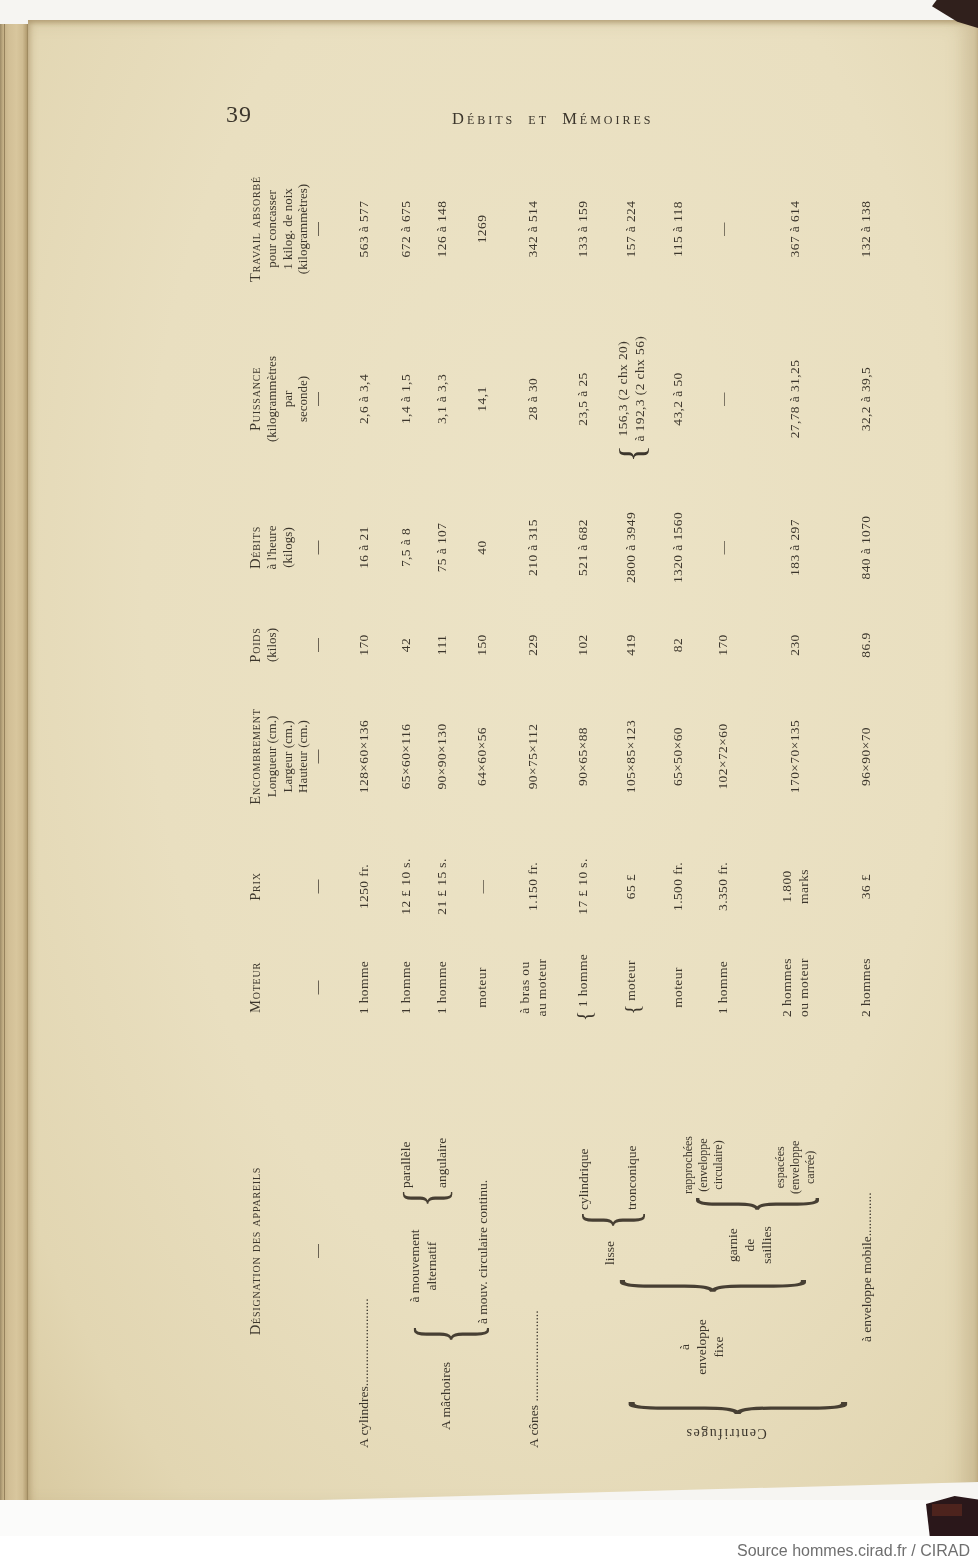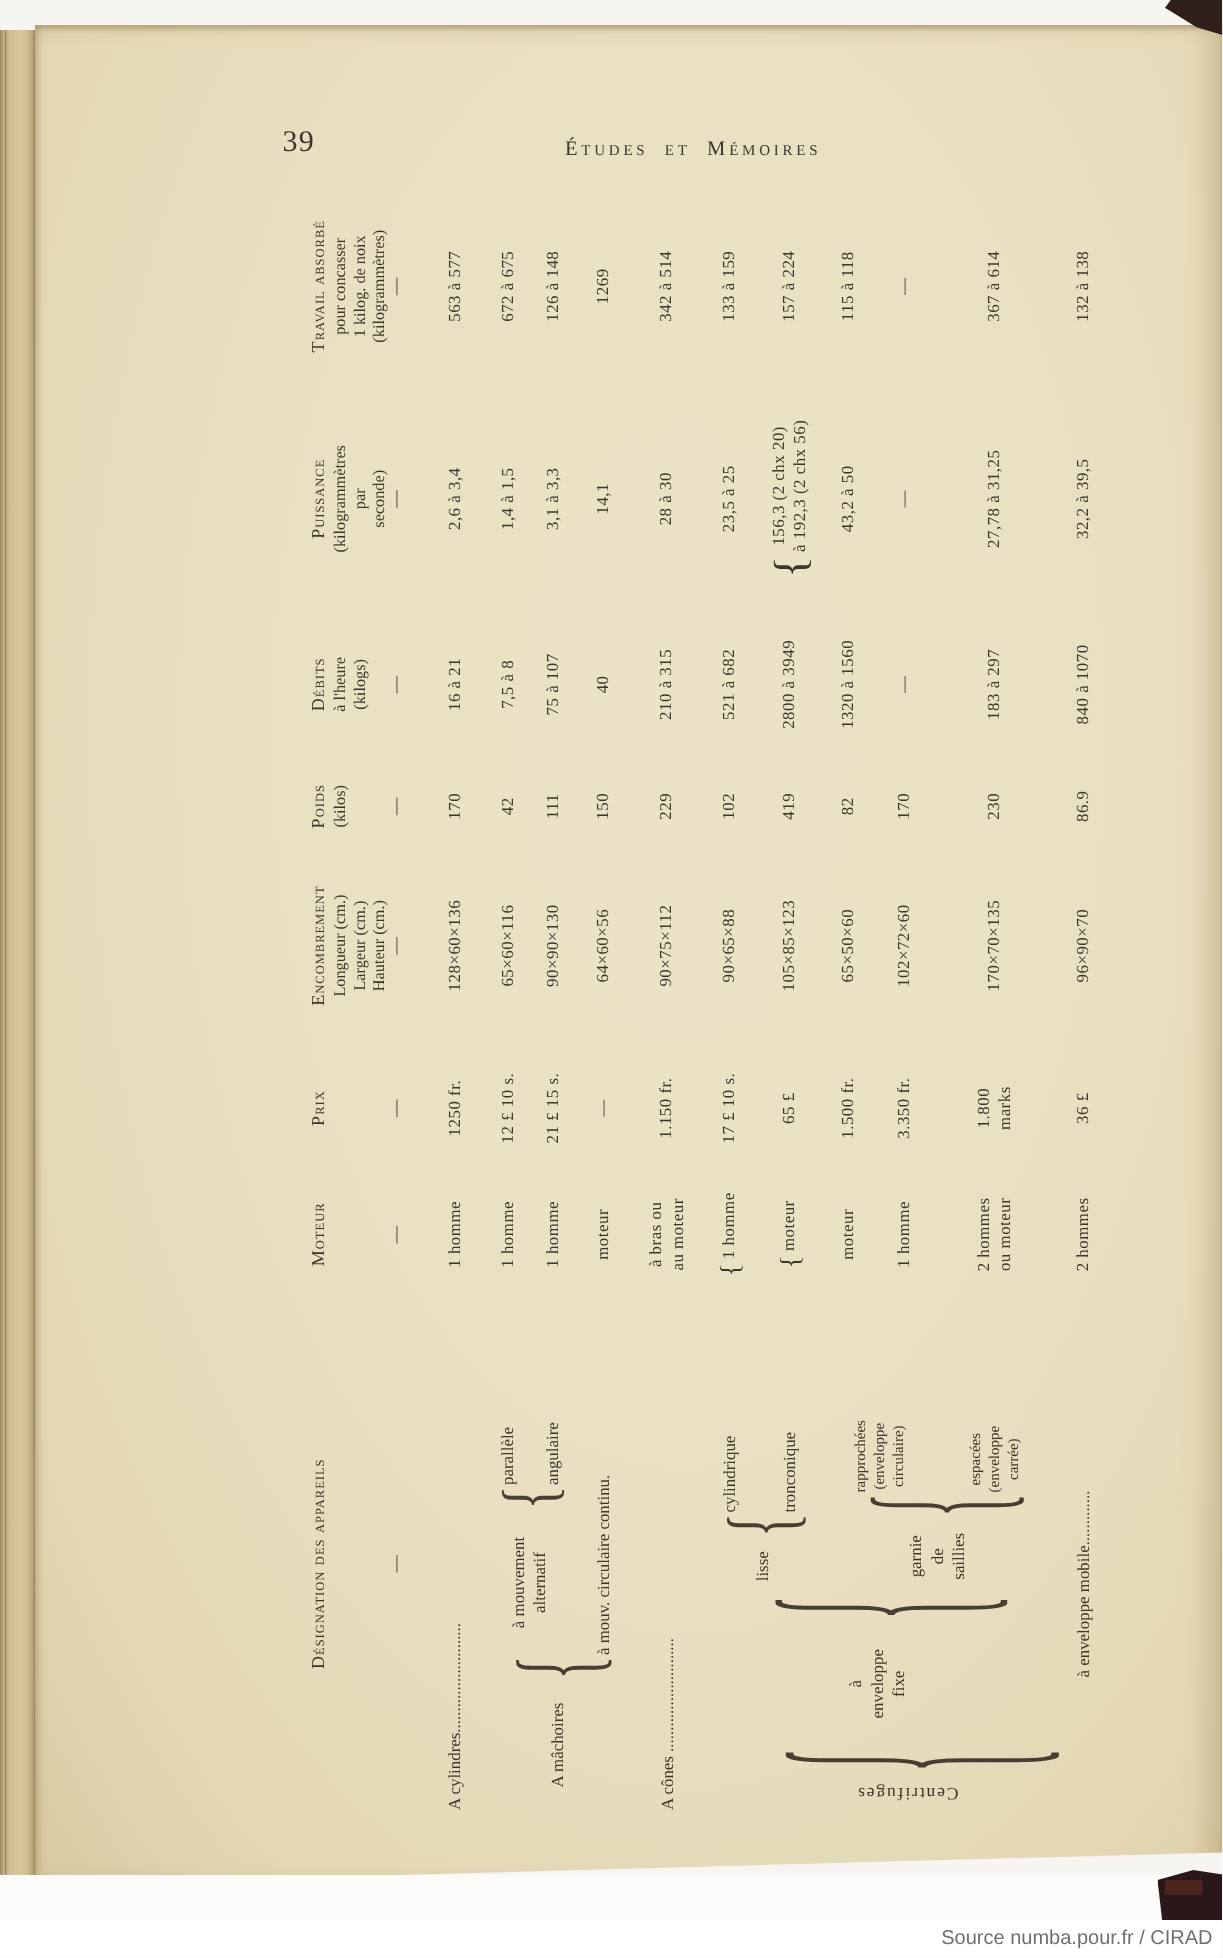--- a/index.html
+++ b/index.html
@@ -62,21 +62,21 @@
 </style>
 </head>
 <body>
 
 <div class="stage">
   <div class="spine"></div>
   <div class="page"></div>
   <div class="corner-tr"></div>
 
   <div class="folio">39</div>
-  <div class="runhead">Études et Mémoires</div>
+  <div class="runhead">Débits et Mémoires</div>
 
   <div class="rot-wrap">
     <div class="rtable" id="rtable">
 
       <div class="hcell" style="grid-column:1">
         <div class="htitle">Désignation des appareils</div>
         <div class="hdash">—</div>
       </div>
       <div class="hcell" style="grid-column:2">
         <div class="htitle">Moteur</div>
@@ -262,15 +262,15 @@
         <div class="cell" style="grid-area: 12 / 5;"><span>86.9</span></div>
         <div class="cell" style="grid-area: 12 / 6;"><span>840 à 1070</span></div>
         <div class="cell" style="grid-area: 12 / 7;"><span>32,2 à 39,5</span></div>
         <div class="cell" style="grid-area: 12 / 8;"><span>132 à 138</span></div>
       </div>
   </div>
 
   <div class="belowpage"></div>
   <div class="corner-br"></div>
   <div class="footerbar">
-    <span>Source numba.pour.fr / CIRAD</span>
+    <span>Source hommes.cirad.fr / CIRAD</span>
   </div>
 </div>
 
 </body></html>

